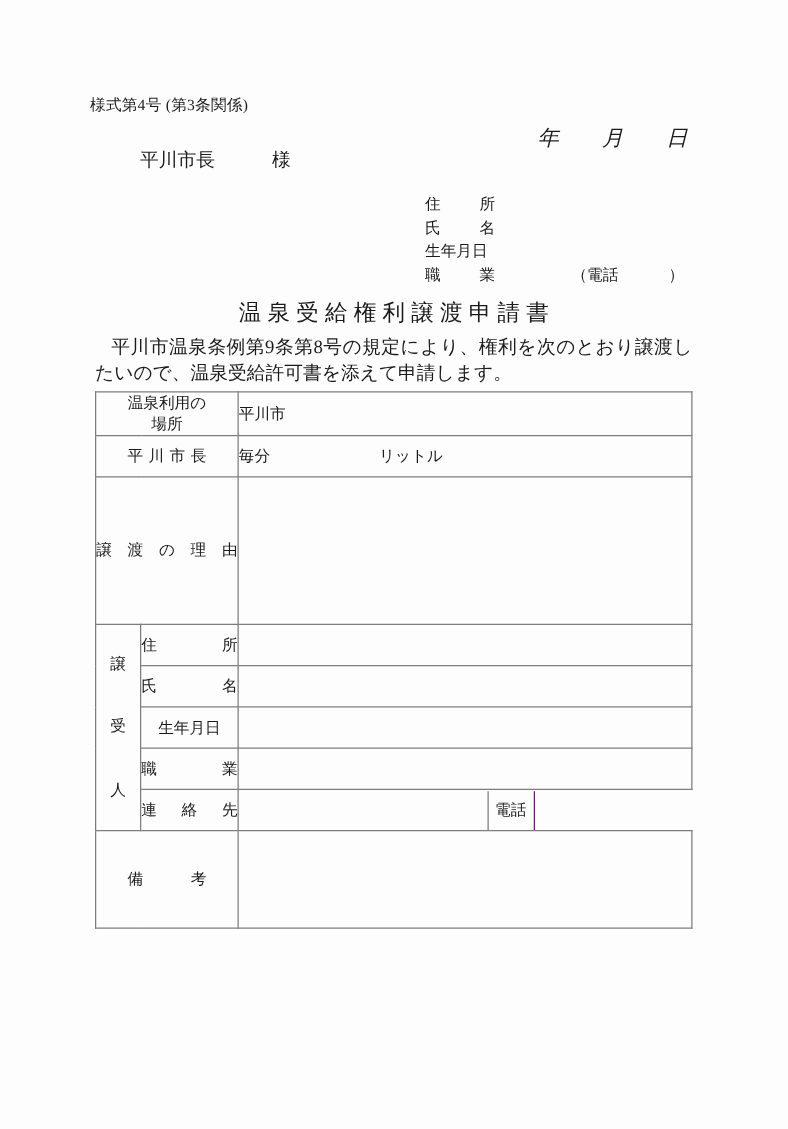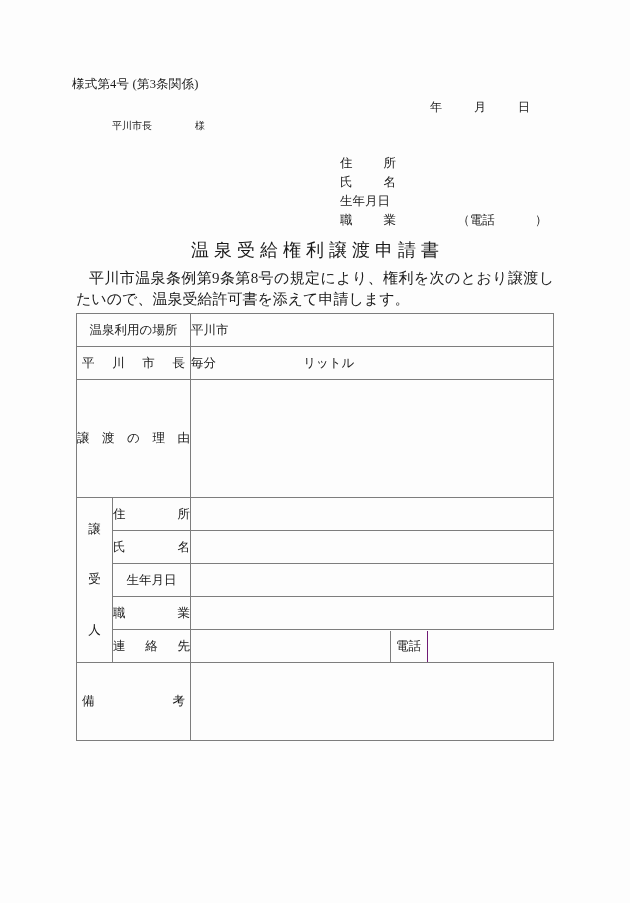--- a/index.html
+++ b/index.html
@@ -33,33 +33,34 @@
     top: 76px;
     font-size: 12.5px;
     letter-spacing: 0.2px;
     white-space: nowrap;
   }
 
   .date-line {
     position: absolute;
     left: 430px;
     top: 99px;
-    font-size: 12px;
-    white-space: nowrap;
+    font-size: 17px;
+    white-space: nowrap;
+    font-style: italic;
   }
   .date-line .gap {
     display: inline-block;
     width: 26px;
   }
 
   .addressee {
     position: absolute;
     left: 112px;
     top: 119px;
-    font-size: 10px;
+    font-size: 15px;
     white-space: nowrap;
   }
   .addressee .gap {
     display: inline-block;
     width: 38px;
   }
 
   
   .applicant {
     position: absolute;
@@ -138,21 +139,21 @@
   .lab {
     text-align: center;
     padding: 0 8px;
   }
   .lab .spread {
     display: block;
     text-align: justify;
     text-align-last: justify;
   }
   .lab.full {
-    padding: 0 5px;
+    padding: 0 25px;
   }
 
   .val {
     padding: 0 12px;
     margin-left: 36px;
   }
 
   .r-normal { height: 33px; }
   .r-reason { height: 118px; }
   .r-remark { height: 78px; }

